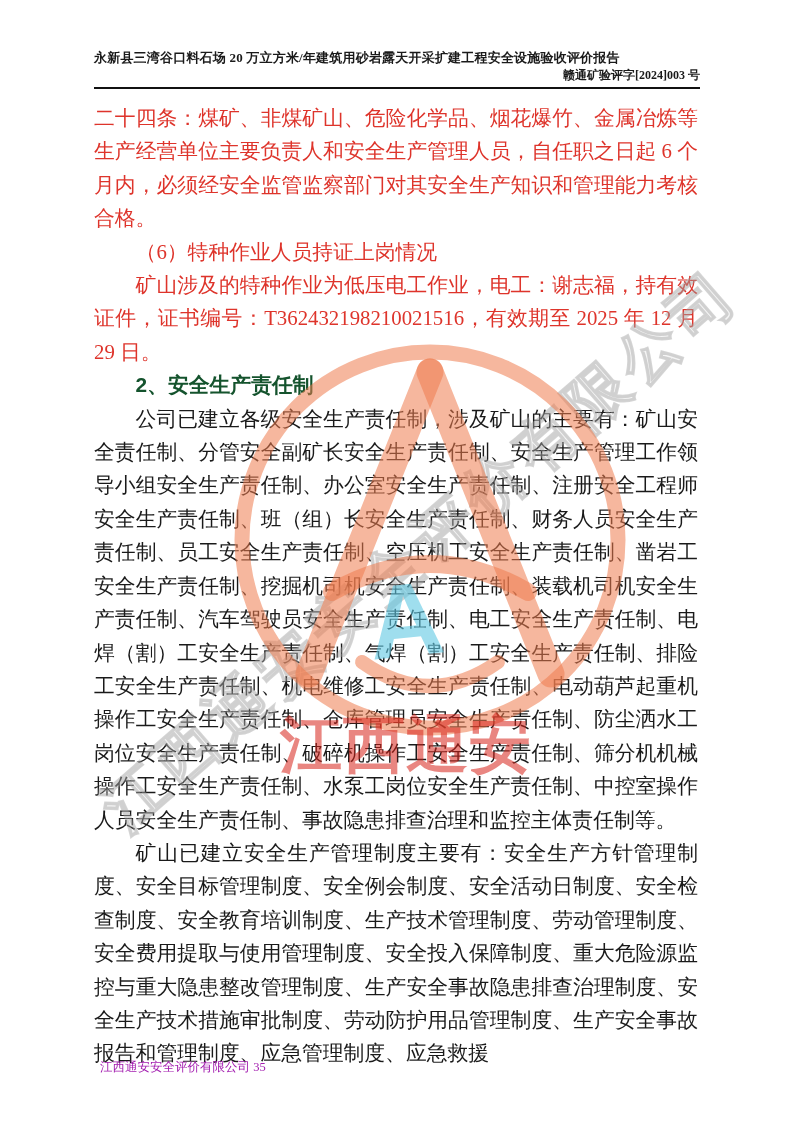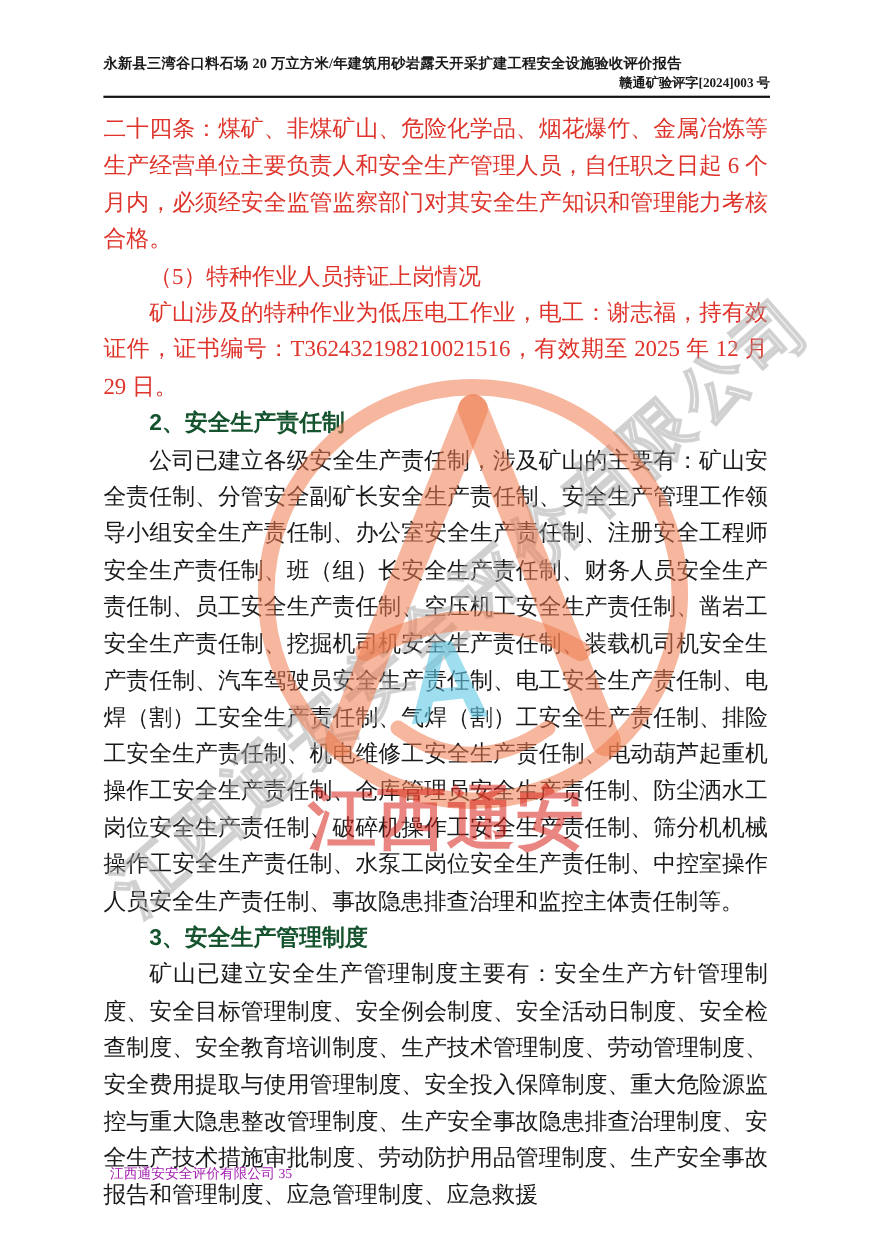--- a/index.html
+++ b/index.html
@@ -73,25 +73,24 @@
 
 <div class="page">
 
   <div class="header">
     <div class="header-title">永新县三湾谷口料石场 20 万立方米/年建筑用砂岩露天开采扩建工程安全设施验收评价报告</div>
     <div class="header-docno">赣通矿验评字[2024]003 号</div>
   </div>
 
   <div class="content">
     <p class="red">二十四条：煤矿、非煤矿山、危险化学品、烟花爆竹、金属冶炼等生产经营单位主要负责人和安全生产管理人员，自任职之日起 6 个月内，必须经安全监管监察部门对其安全生产知识和管理能力考核合格。</p>
-    <p class="red indent">（5）特种作业人员持证上岗情况</p>
+    <p class="red indent">（6）特种作业人员持证上岗情况</p>
     <p class="red indent">矿山涉及的特种作业为低压电工作业，电工：谢志福，持有效证件，证书编号：T362432198210021516，有效期至 2025 年 12 月 29 日。</p>
     <p class="heading">2、安全生产责任制</p>
     <p class="indent">公司已建立各级安全生产责任制，涉及矿山的主要有：矿山安全责任制、分管安全副矿长安全生产责任制、安全生产管理工作领导小组安全生产责任制、办公室安全生产责任制、注册安全工程师安全生产责任制、班（组）长安全生产责任制、财务人员安全生产责任制、员工安全生产责任制、空压机工安全生产责任制、凿岩工安全生产责任制、挖掘机司机安全生产责任制、装载机司机安全生产责任制、汽车驾驶员安全生产责任制、电工安全生产责任制、电焊（割）工安全生产责任制、气焊（割）工安全生产责任制、排险工安全生产责任制、机电维修工安全生产责任制、电动葫芦起重机操作工安全生产责任制、仓库管理员安全生产责任制、防尘洒水工岗位安全生产责任制、破碎机操作工安全生产责任制、筛分机机械操作工安全生产责任制、水泵工岗位安全生产责任制、中控室操作人员安全生产责任制、事故隐患排查治理和监控主体责任制等。</p>
-    <p class="heading">3、安全生产管理制度</p>
     <p class="indent">矿山已建立安全生产管理制度主要有：安全生产方针管理制度、安全目标管理制度、安全例会制度、安全活动日制度、安全检查制度、安全教育培训制度、生产技术管理制度、劳动管理制度、安全费用提取与使用管理制度、安全投入保障制度、重大危险源监控与重大隐患整改管理制度、生产安全事故隐患排查治理制度、安全生产技术措施审批制度、劳动防护用品管理制度、生产安全事故报告和管理制度、应急管理制度、应急救援</p>
   </div>
 
   <div class="footer">江西通安安全评价有限公司 35</div>
 
   <div class="wm-layer">
 
     <div class="wm-diagonal">江西通安安全评价有限公司</div>
 
     <svg class="wm-stamp-svg" width="436" height="436" viewBox="0 0 436 436">

